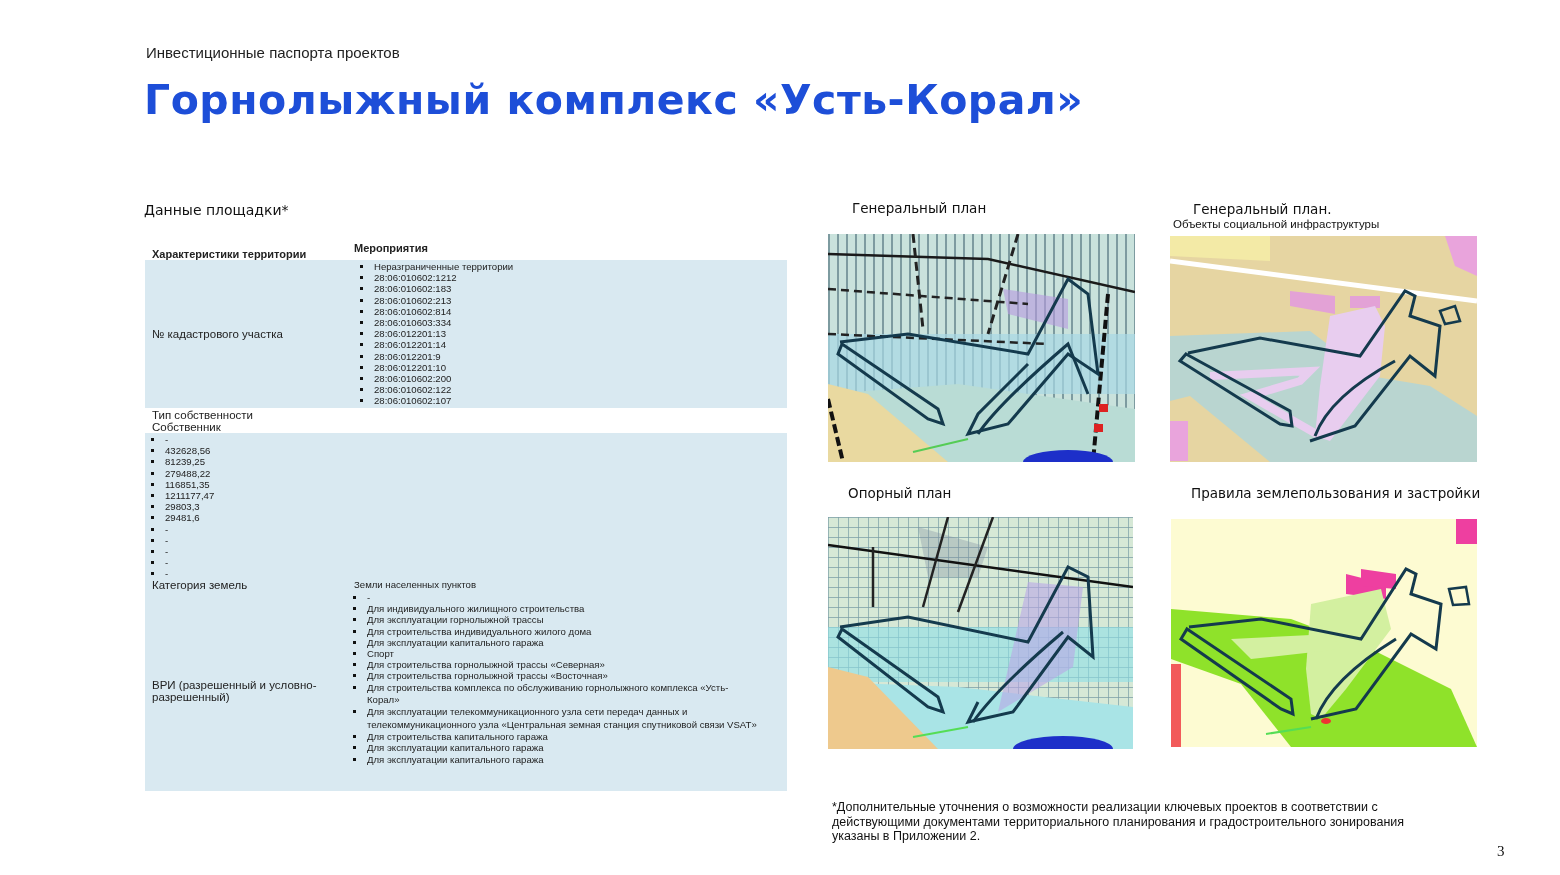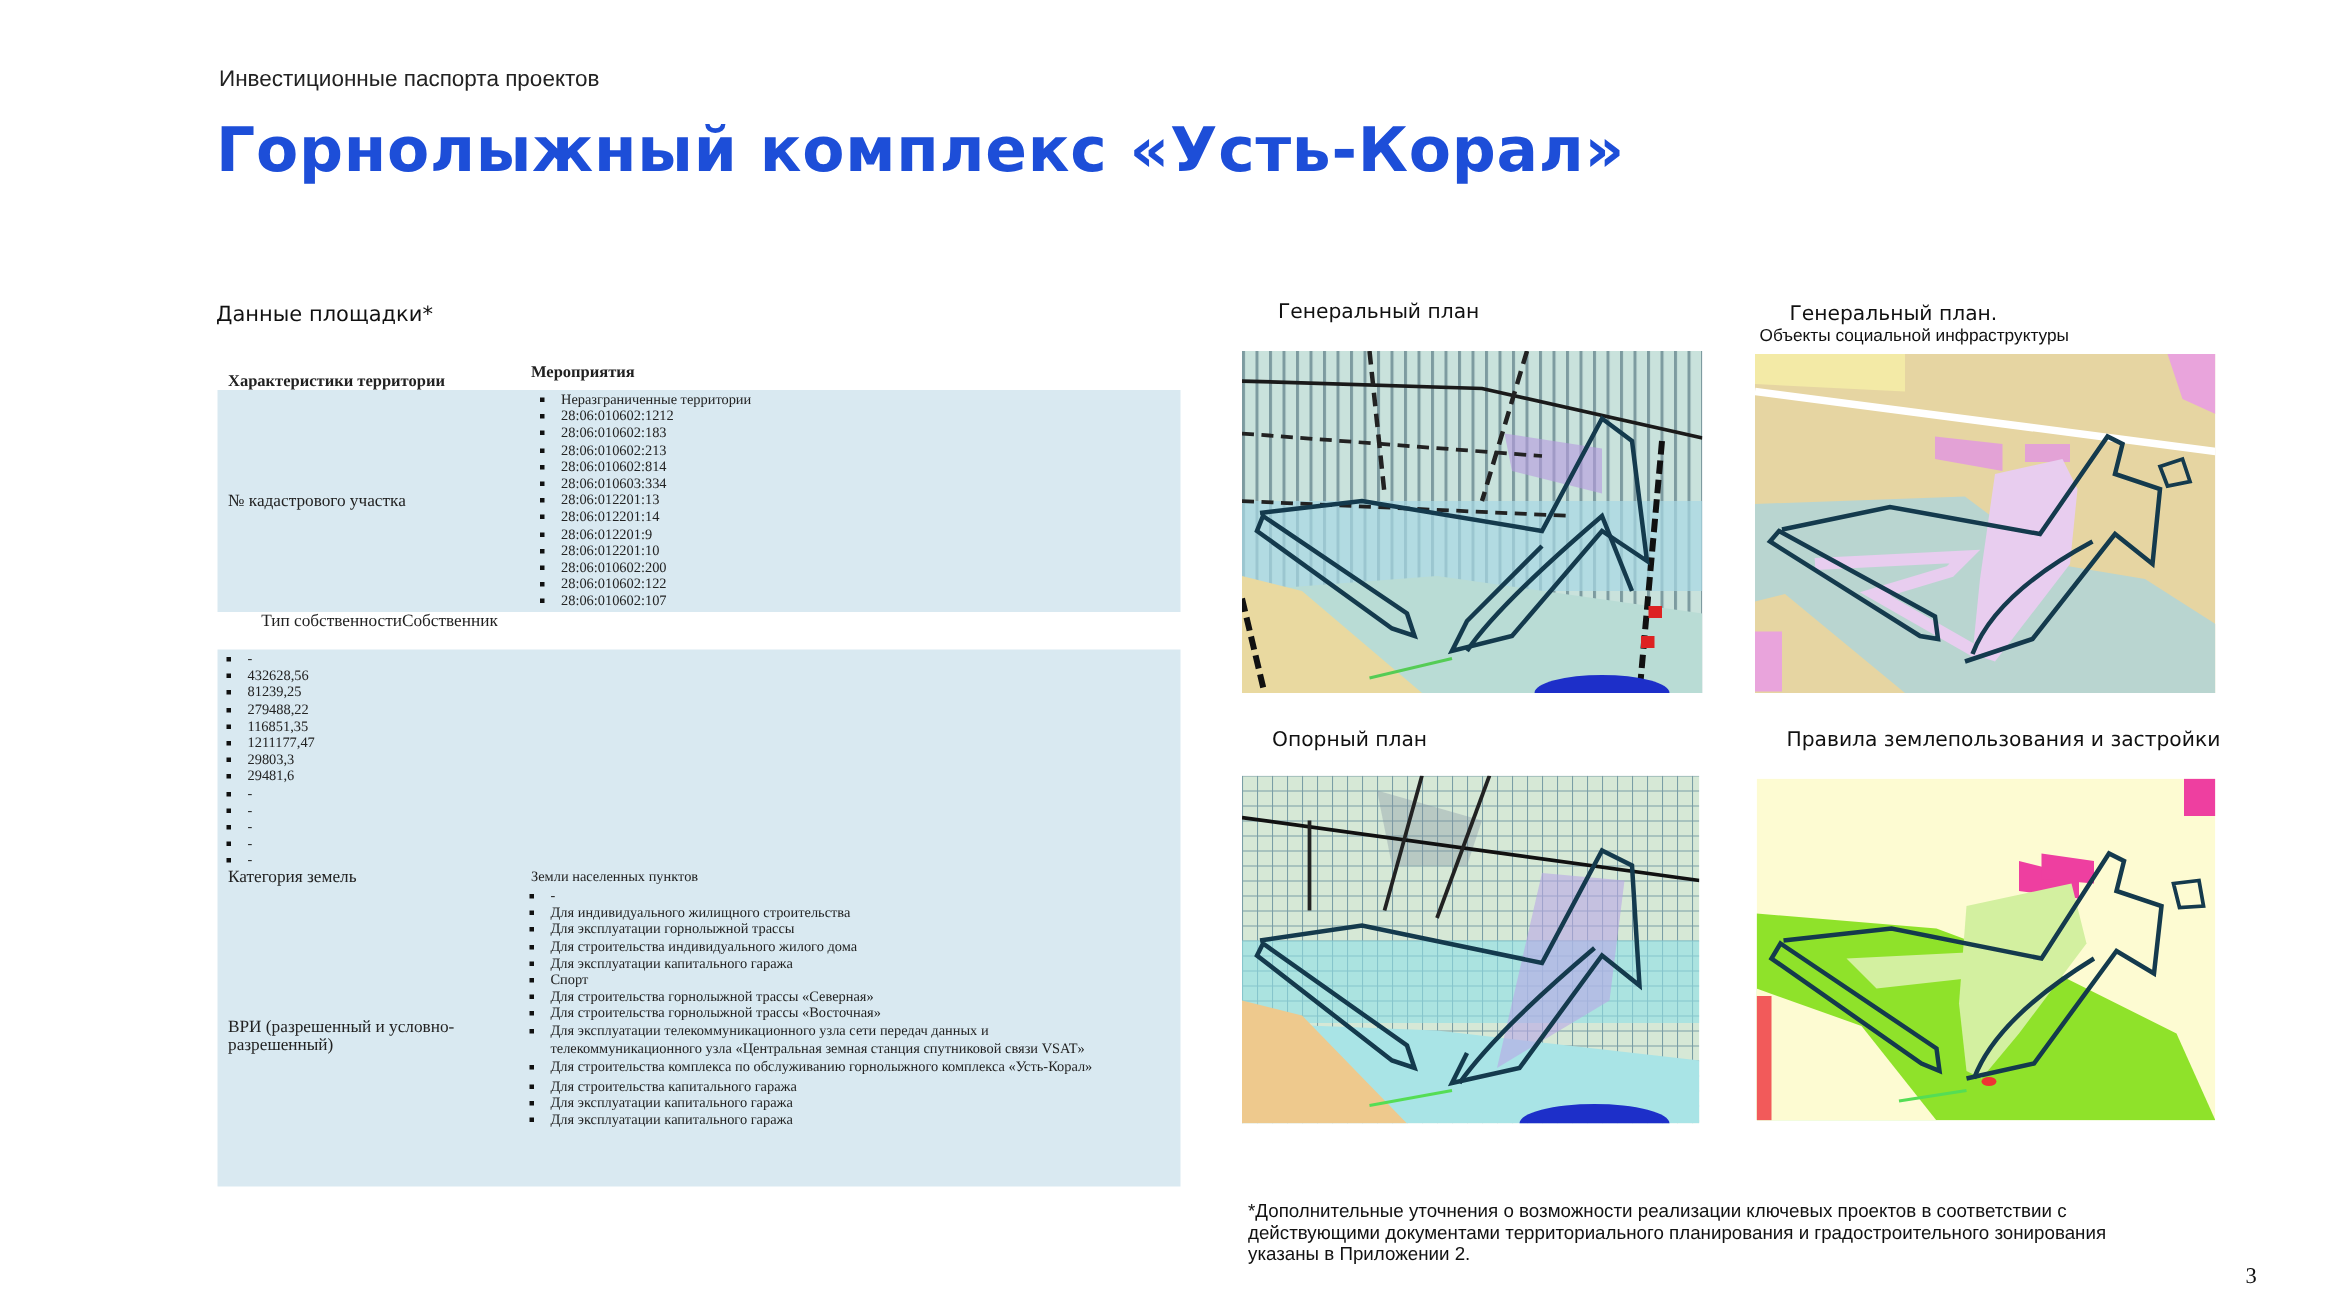--- a/index.html
+++ b/index.html
@@ -1,20 +1,20 @@
 <!DOCTYPE html>
 <html><head>
 <meta charset="utf-8">
 <style>
   html,body{margin:0;padding:0;background:#fff;}
   body{width:1560px;height:875px;position:relative;overflow:hidden;font-family:"Liberation Sans",sans-serif;color:#111;}
   .subtitle{position:absolute;left:146px;top:44px;font-size:15px;color:#222;}
   .title{position:absolute;left:144px;top:76px;font-size:41px;font-weight:bold;font-family:"DejaVu Sans",sans-serif;letter-spacing:0.5px;color:#1d4ed8;}
   .sec-title{position:absolute;left:144px;top:202px;font-size:14px;font-family:"DejaVu Sans",sans-serif;}
-  .table{position:absolute;left:145px;top:234px;width:642px;font-family:Liberation Serif, serif;font-size:10.5px;color:#222;}
+  .table{position:absolute;left:145px;top:234px;width:642px;font-family:Liberation Sans, sans-serif;font-size:10.5px;color:#222;}
   .thead{display:flex;height:26px;align-items:flex-end;padding-bottom:0;}
   .thead .c1{width:202px;padding-left:7px;font-weight:bold;font-size:11px;line-height:12px;}
   .thead .c2{font-weight:bold;font-size:11px;padding-bottom:6px;}
   .row{display:flex;}
   .row.shade{background:#d9e9f1;}
   .row .c1{width:202px;padding-left:7px;display:flex;align-items:center;font-size:11.5px;line-height:12px;}
   .row .c2{flex:1;padding:1px 0;}
   ul{list-style:none;margin:0;padding:0;}
   li{position:relative;padding-left:20px;line-height:11.2px;font-size:9.6px;}
   li:before{content:"";position:absolute;left:6px;top:4px;width:3px;height:3px;background:#111;}
@@ -55,21 +55,21 @@
       <li>28:06:012201:9</li>
       <li>28:06:012201:10</li>
       <li>28:06:010602:200</li>
       <li>28:06:010602:122</li>
       <li>28:06:010602:107</li>
     </ul>
       </div>
   </div>
 
   <div class="row" style="height:25px;">
-    <div class="c1" style="flex-direction:row;align-items:flex-start;justify-content:center;">
+    <div class="c1" style="flex-direction:column;align-items:flex-start;justify-content:center;">
       <span>Тип собственности</span>
       <span>Собственник</span>
     </div>
     <div class="c2"></div>
   </div>
 
   <div class="row shade" style="height:358px;flex-direction:column;">
     <div style="display:flex;height:146px;">
       <div class="c2">
           <ul>
@@ -98,22 +98,22 @@
       <div class="c2">
           <ul style="padding-right:30px;">
         <li>-</li>
         <li>Для индивидуального жилищного строительства</li>
         <li>Для эксплуатации горнолыжной трассы</li>
         <li>Для строительства индивидуального жилого дома</li>
         <li>Для эксплуатации капитального гаража</li>
         <li>Спорт</li>
         <li>Для строительства горнолыжной трассы «Северная»</li>
         <li>Для строительства горнолыжной трассы «Восточная»</li>
+        <li class="wrap">Для строительства комплекса по обслуживанию горнолыжного комплекса «Усть-Корал»</li>
         <li class="wrap">Для эксплуатации телекоммуникационного узла сети передач данных и телекоммуникационного узла «Центральная земная станция спутниковой связи VSAT»</li>
-        <li class="wrap">Для строительства комплекса по обслуживанию горнолыжного комплекса «Усть-Корал»</li>
         <li>Для строительства капитального гаража</li>
         <li>Для эксплуатации капитального гаража</li>
         <li>Для эксплуатации капитального гаража</li>
       </ul>
         </div>
     </div>
   </div>
 </div>
 
 <div class="map-label" style="left:832px;top:200px;">Генеральный план</div>

